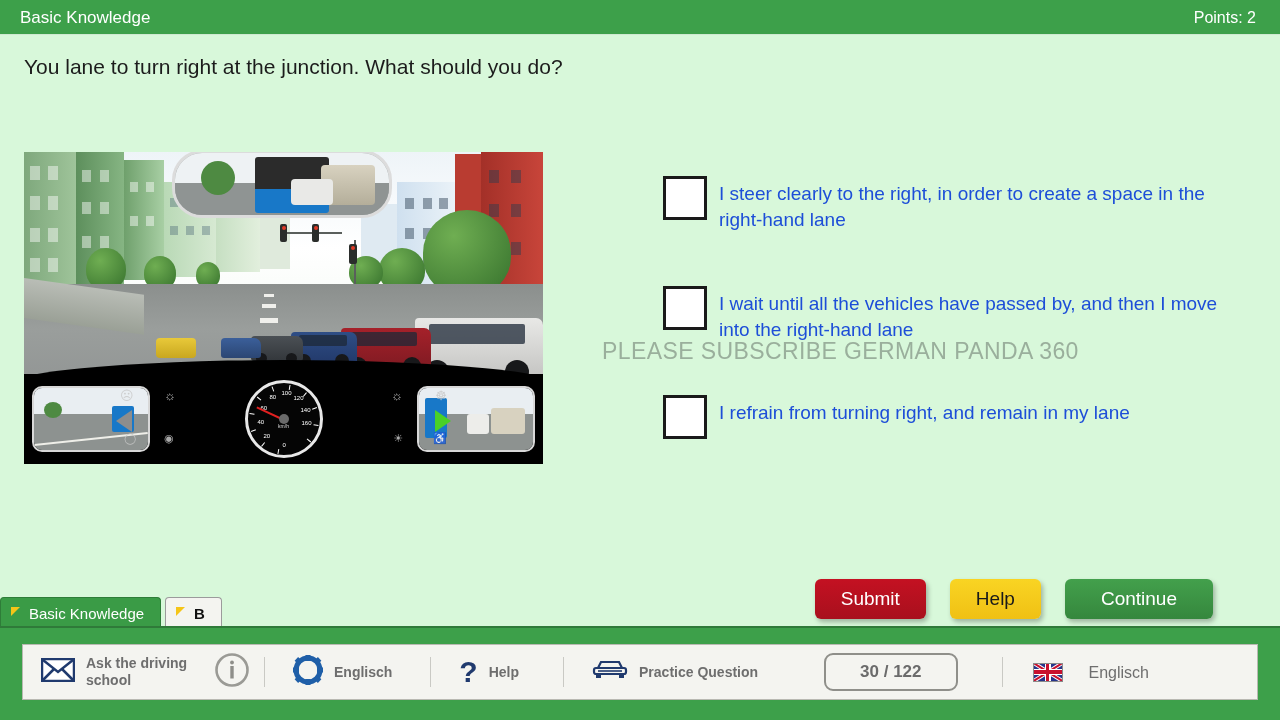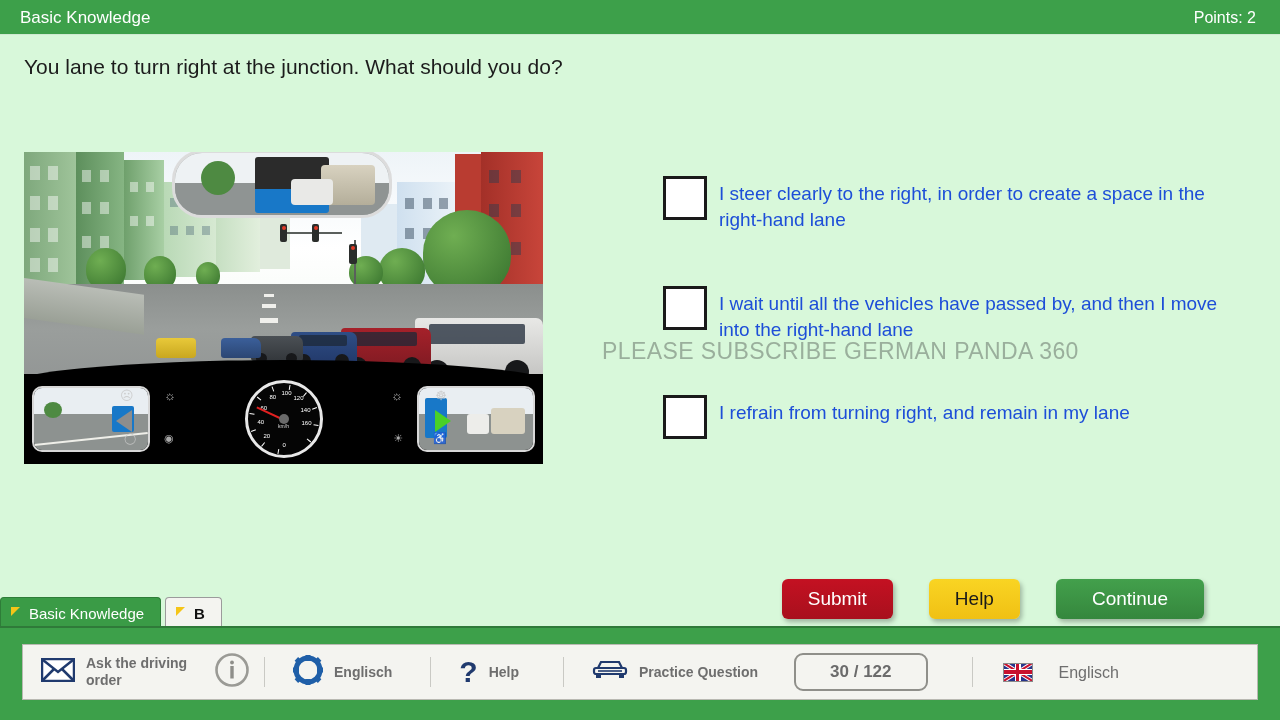--- a/index.html
+++ b/index.html
@@ -132,21 +132,21 @@
   }
   .tab.active { background:#3a9b46; color:#ffffff; border:1px solid #2e7d38; border-bottom:none; }
   .tab.inactive { background:#f4f4f0; color:#111; font-weight:bold; border:1px solid #9b9b9b; border-bottom:none; margin-left:4px; }
   .tab-marker {
     position:absolute; left:10px; top:9px; width:0; height:0;
     border-left:9px solid #f5c518; border-bottom:9px solid transparent;
   }
   .tab-divider { position:absolute; left:0; bottom:88px; width:1280px; height:3px; background:#bfe2c1; }
 
   
-  .actions { position:absolute; right:76px; bottom:101px; display:flex; align-items:center; gap:36px; }
+  .actions { position:absolute; right:67px; bottom:101px; display:flex; align-items:center; gap:24px; }
   .btn {
     border:none; border-radius:6px; font-size:19px; cursor:pointer;
     padding:9px 26px; box-shadow: 2px 3px 5px rgba(0,0,0,.28);
   }
   .btn-submit  { background:linear-gradient(#c41122,#a8101d); color:#fff; }
   .btn-mark    { background:linear-gradient(#f9d423,#f0c014); color:#1a1a1a; }
   .btn-continue{ background:linear-gradient(#43a04c,#35873d); color:#fff; padding-left:36px; padding-right:36px; }
 
   
   .bottombar {
@@ -432,21 +432,21 @@
     <div class="toolbar">
 
       <div class="tool" style="padding-left:18px;">
         <span>
           <svg width="34" height="24" viewBox="0 0 34 24">
             <rect x="1" y="1" width="32" height="22" fill="#fff" stroke="#203a6e" stroke-width="2.5"></rect>
             <path d="M2 2 L17 14 L32 2" fill="none" stroke="#203a6e" stroke-width="2.5"></path>
             <path d="M2 22 L13 11 M32 22 L21 11" fill="none" stroke="#203a6e" stroke-width="2.5"></path>
           </svg>
         </span>
-        <span class="tool-label" style="width:108px;">Ask the driving order</span>
+        <span class="tool-label" style="width:108px;">Ask the driving school</span>
       </div>
 
       <div class="tool" style="padding-left:6px;">
         <span>
           <svg width="36" height="36" viewBox="0 0 36 36">
             <circle cx="18" cy="18" r="15.5" fill="none" stroke="#9a9a95" stroke-width="2.6"></circle>
             <circle cx="18" cy="10.5" r="1.9" fill="#8e8e89"></circle>
             <rect x="16.3" y="14" width="3.4" height="12.5" fill="#8e8e89"></rect>
           </svg>
         </span>
@@ -489,21 +489,21 @@
             <path d="M6 9 L9 3 H27 L30 9 Z" fill="none" stroke="#203a6e" stroke-width="2.2"></path>
             <rect x="2" y="9" width="32" height="6" rx="2" fill="none" stroke="#203a6e" stroke-width="2.2"></rect>
             <rect x="4" y="15" width="5" height="4" fill="#203a6e"></rect>
             <rect x="27" y="15" width="5" height="4" fill="#203a6e"></rect>
             <line x1="6" y1="12" x2="30" y2="12" stroke="#203a6e" stroke-width="1.6"></line>
           </svg>
         </span>
         <span class="tool-label">Practice Question</span>
       </div>
 
-      <div class="pill" style="margin-left:22px;">30 / 122</div>
+      <div class="pill" style="margin-left:52px;">30 / 122</div>
 
       <div class="tool-sep" style="margin-left:44px;"></div>
 
       <div class="tool" style="padding-left:30px;">
         <span class="flag">
           <span class="bg"></span>
           <span class="d1"></span>
             <span class="d2"></span>
           <span class="dr1"></span>
             <span class="dr2"></span>

